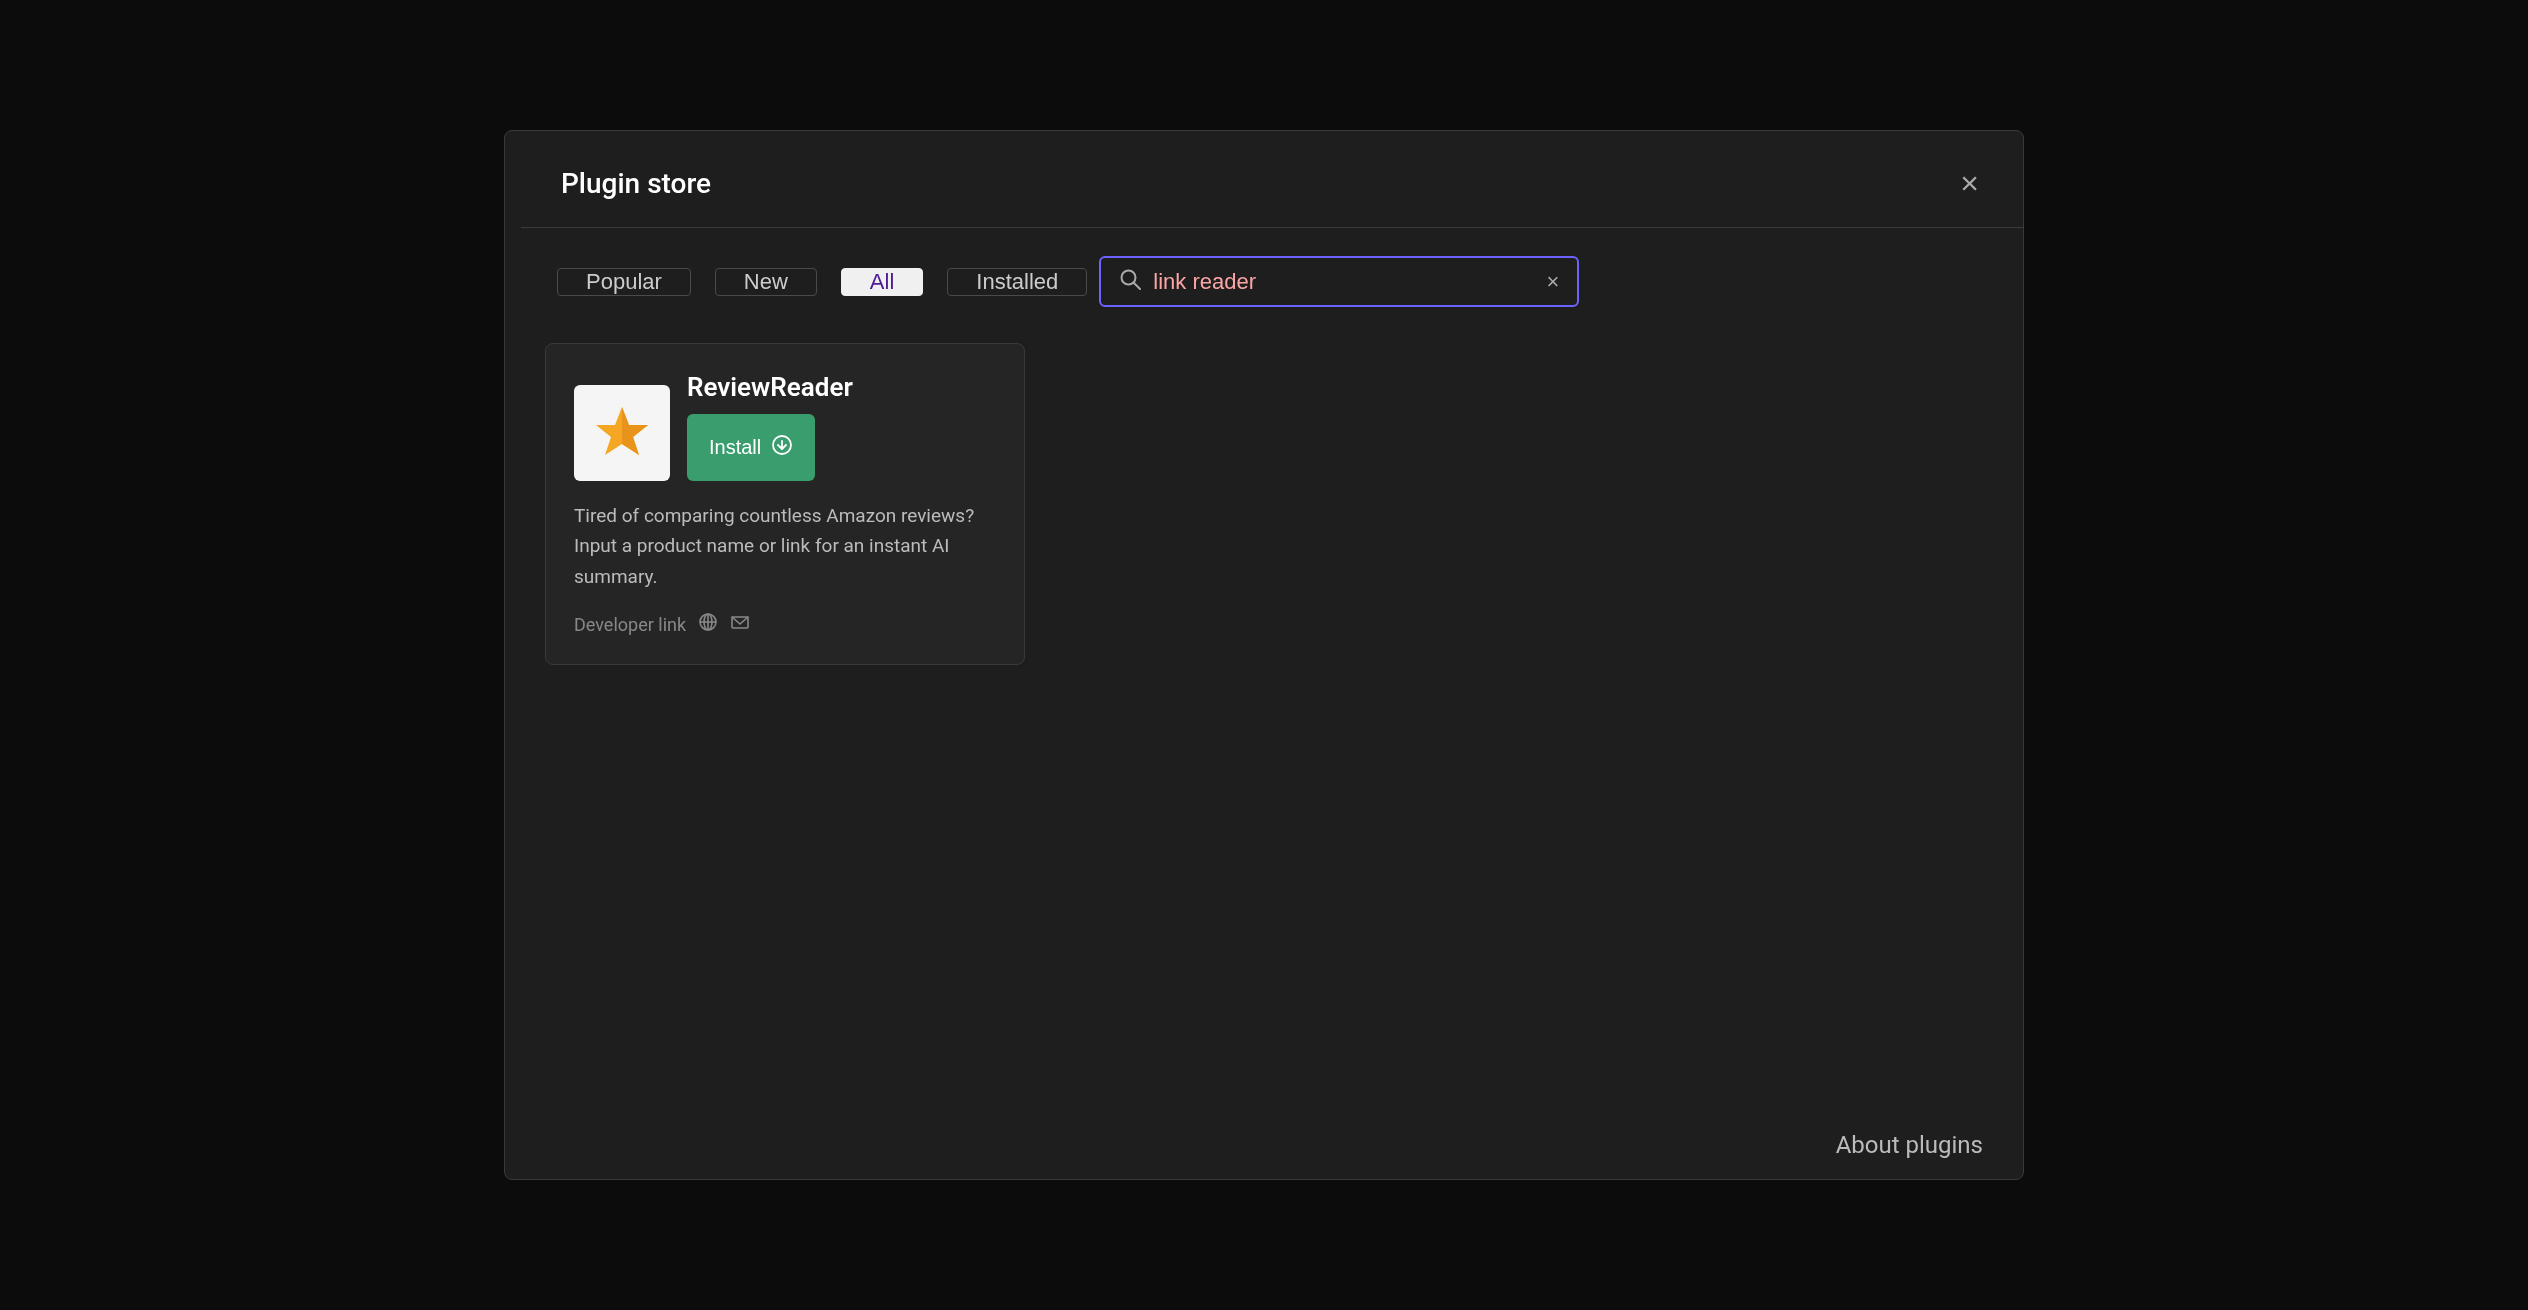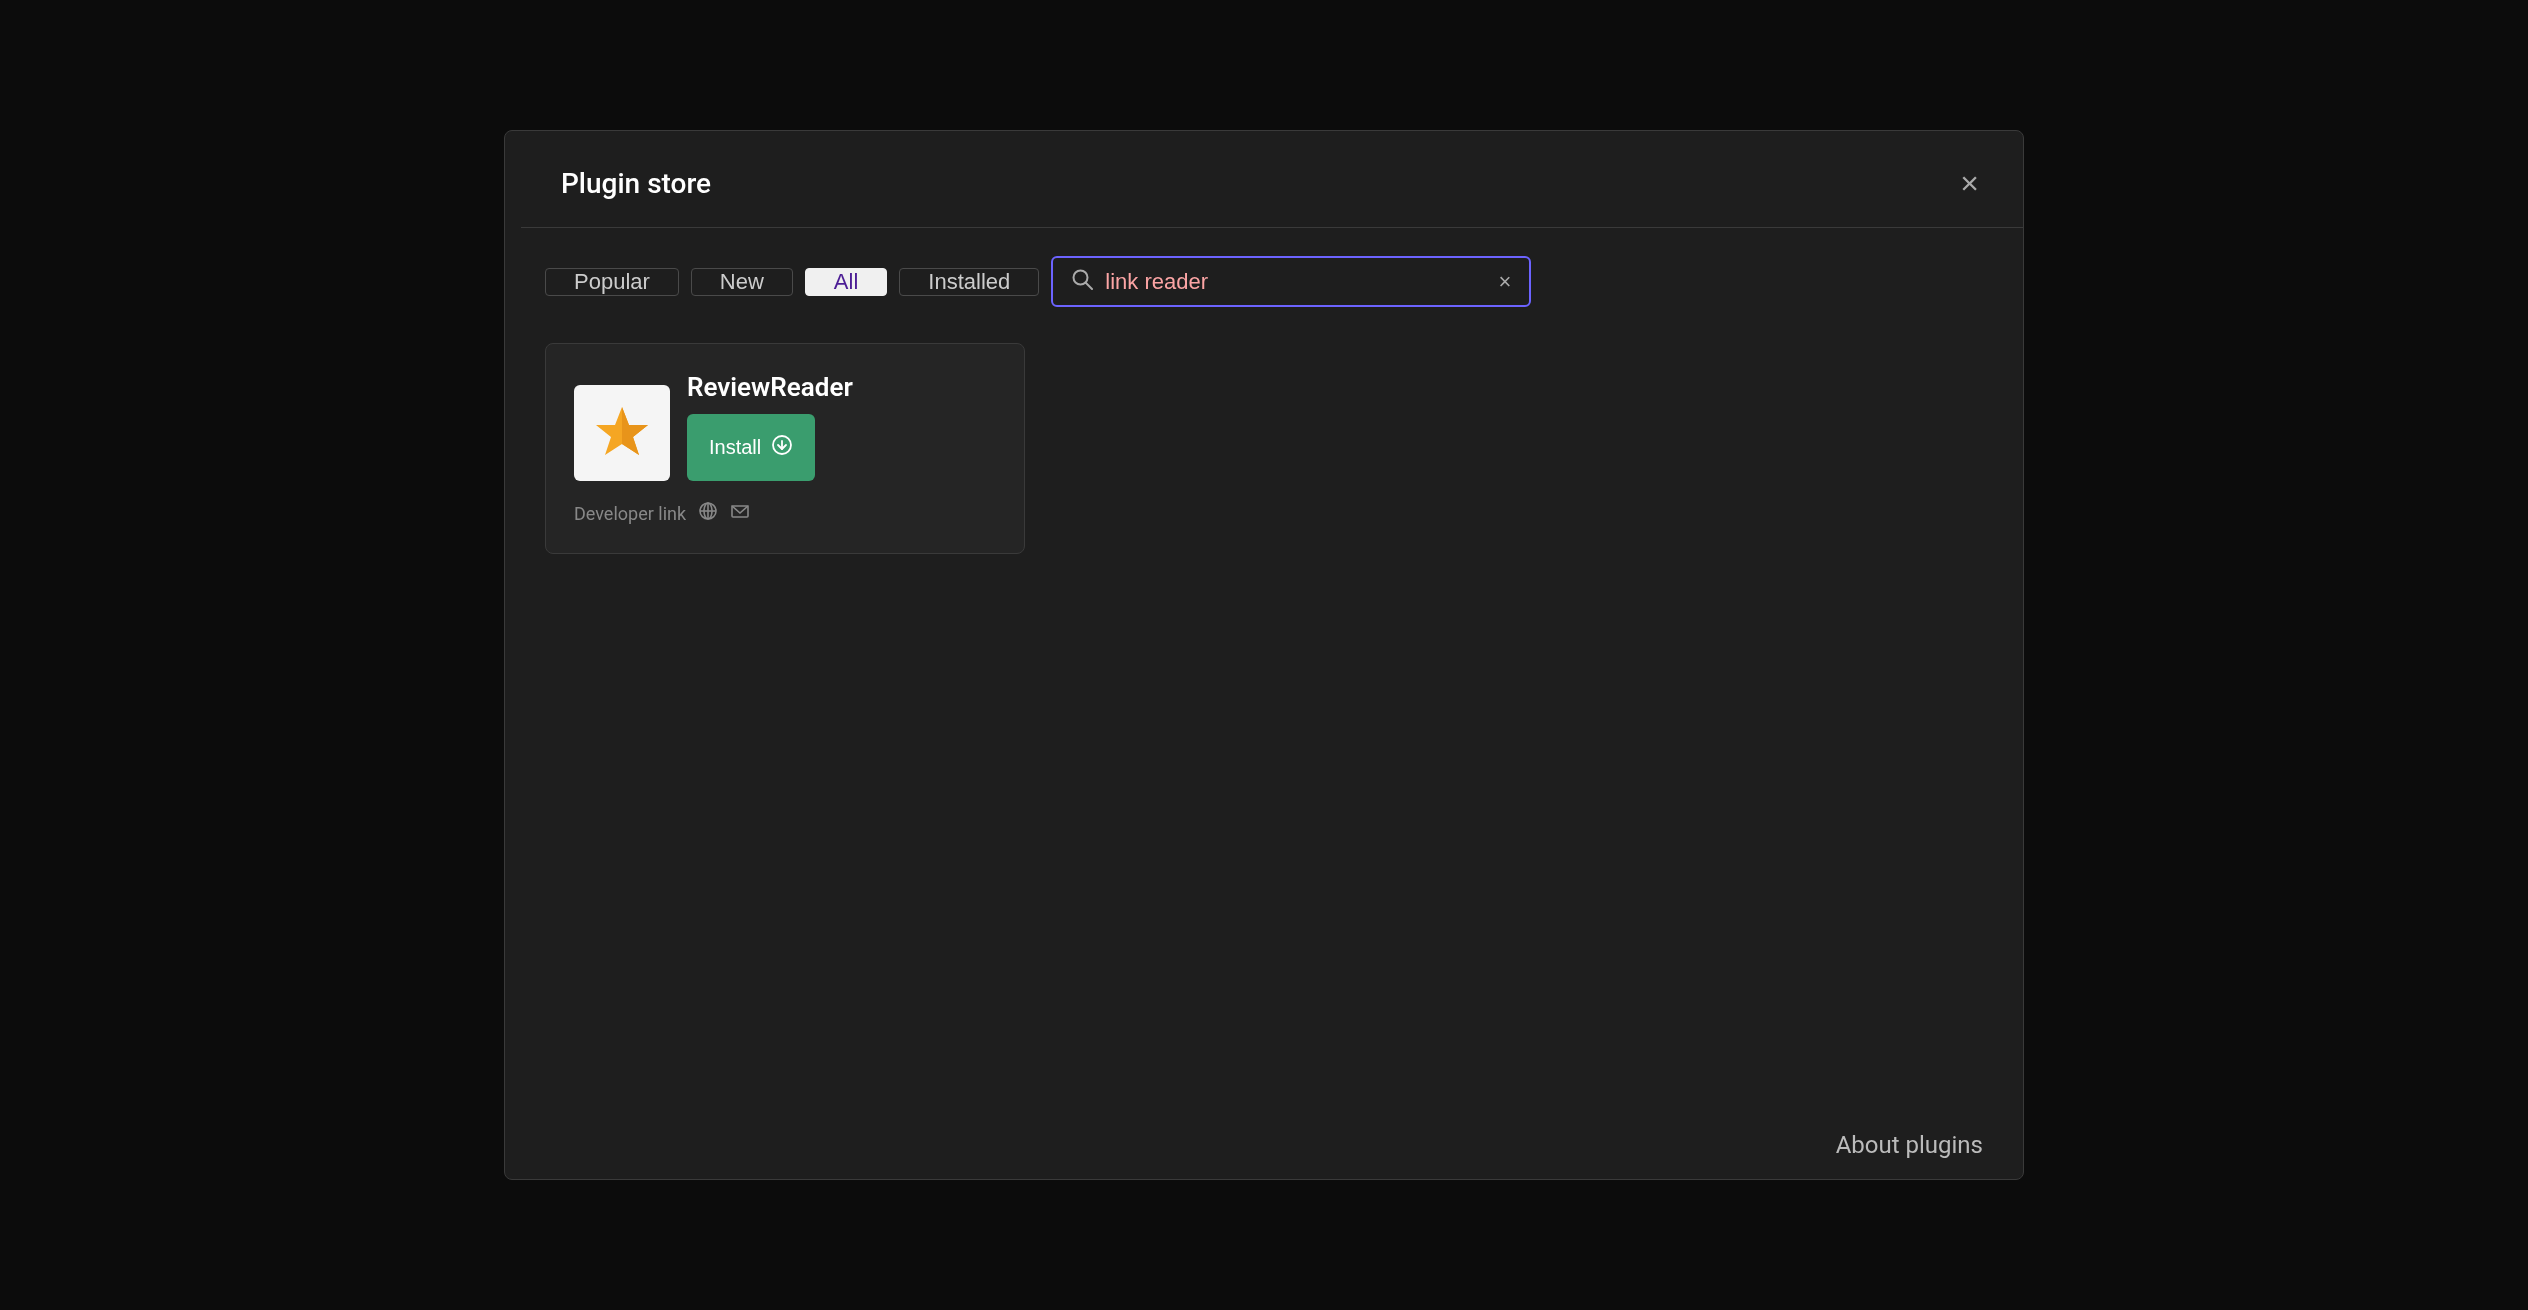--- a/index.html
+++ b/index.html
@@ -76,20 +76,21 @@
 
     .filter-btn {
       background: transparent;
       border: 1px solid #4a4a4a;
       color: #cccccc;
       padding: 0 28px;
       border-radius: 4px;
       font-size: 22px;
       cursor: pointer;
       white-space: nowrap;
+      margin-left: 12px;
     }
 
     .filter-btn.active {
       background: #f0f0f0;
       color: #4c1d95;
       border-color: #f0f0f0;
     }
 
     .search-wrapper {
       display: flex;
@@ -277,20 +278,21 @@
               <span class="install-icon">
                 <svg width="22" height="22" viewBox="0 0 22 22" fill="none">
                   <circle cx="11" cy="11" r="9" stroke="white" stroke-width="1.8"></circle>
                   <polyline points="7,11 11,15 15,11" stroke="white" stroke-width="1.8" stroke-linecap="round" stroke-linejoin="round" fill="none"></polyline>
                   <line x1="11" y1="7" x2="11" y2="15" stroke="white" stroke-width="1.8" stroke-linecap="round"></line>
                 </svg>
               </span>
             </button>
           </div>
         </div>
+        <p class="plugin-description">Tired of comparing countless Amazon reviews? Input a product name or link for an instant AI summary.</p>
         <div class="developer-info">
           <span>Developer link</span>
           <span class="dev-icon">
             <svg width="20" height="20" viewBox="0 0 20 20" fill="none">
               <circle cx="10" cy="10" r="8" stroke="#888888" stroke-width="1.6"></circle>
               <ellipse cx="10" cy="10" rx="4" ry="8" stroke="#888888" stroke-width="1.6"></ellipse>
               <line x1="2" y1="10" x2="18" y2="10" stroke="#888888" stroke-width="1.6"></line>
               <line x1="10" y1="2" x2="10" y2="18" stroke="#888888" stroke-width="1.6"></line>
             </svg>
           </span>

